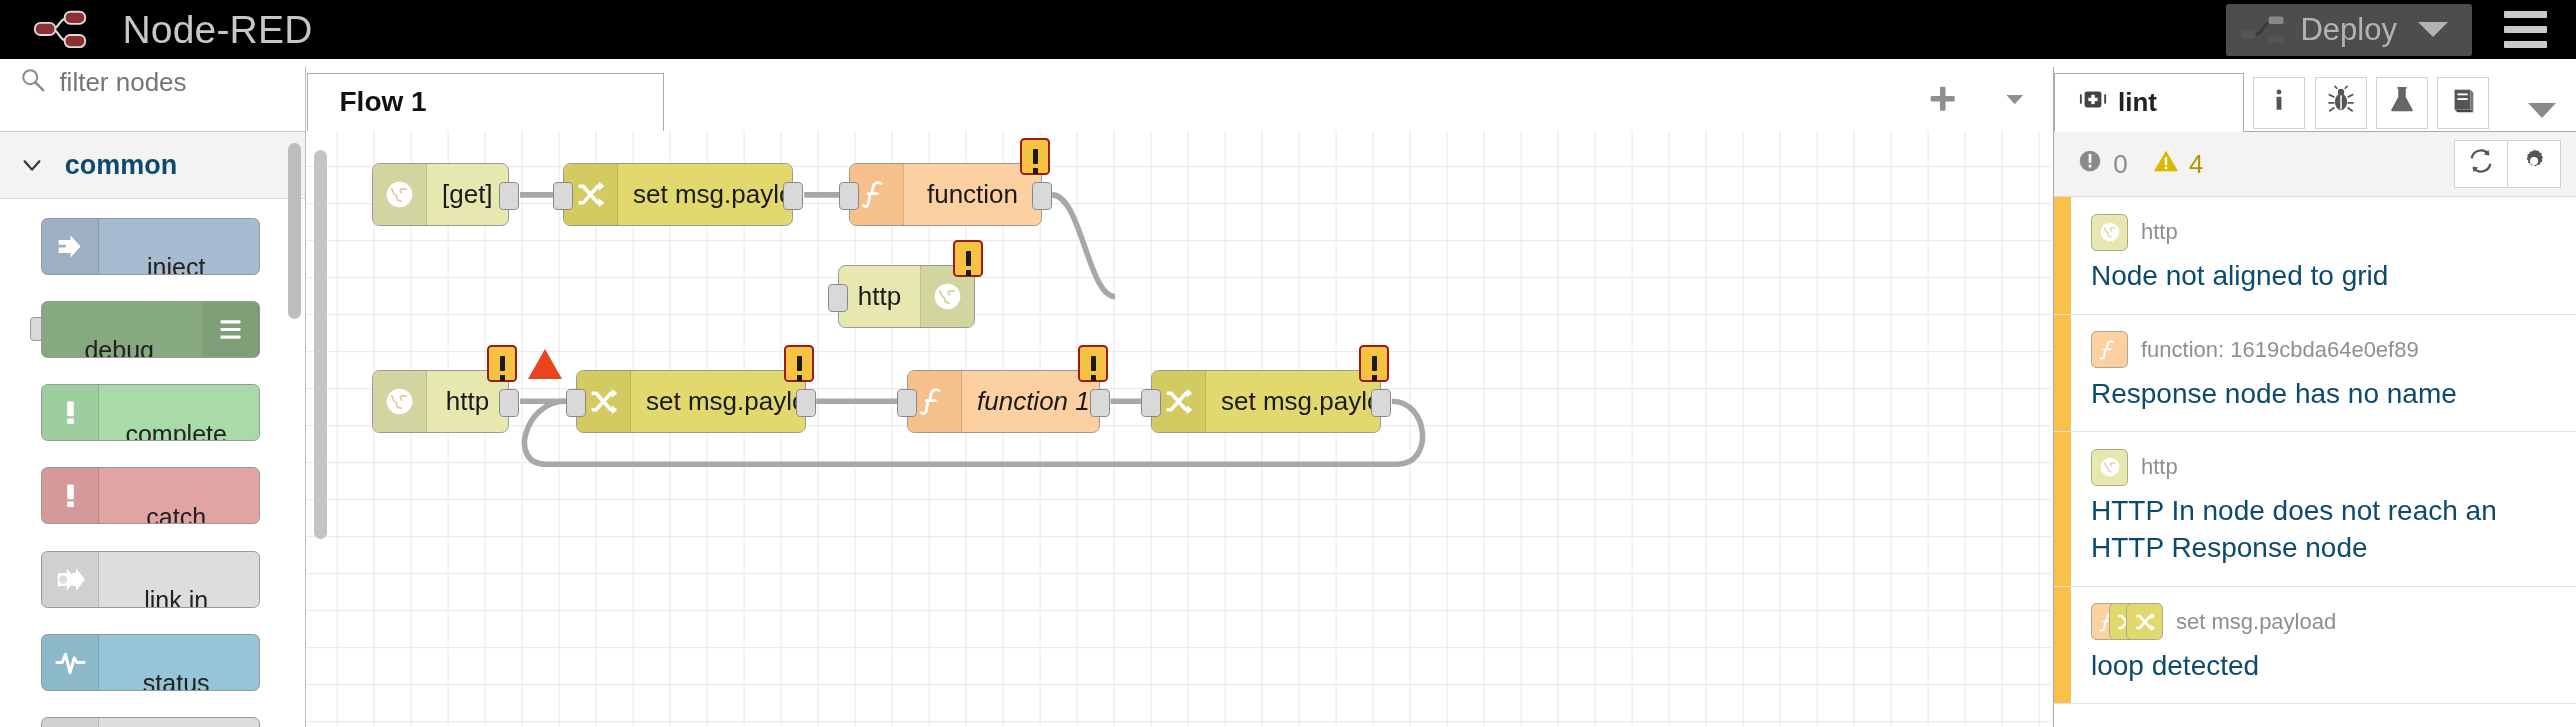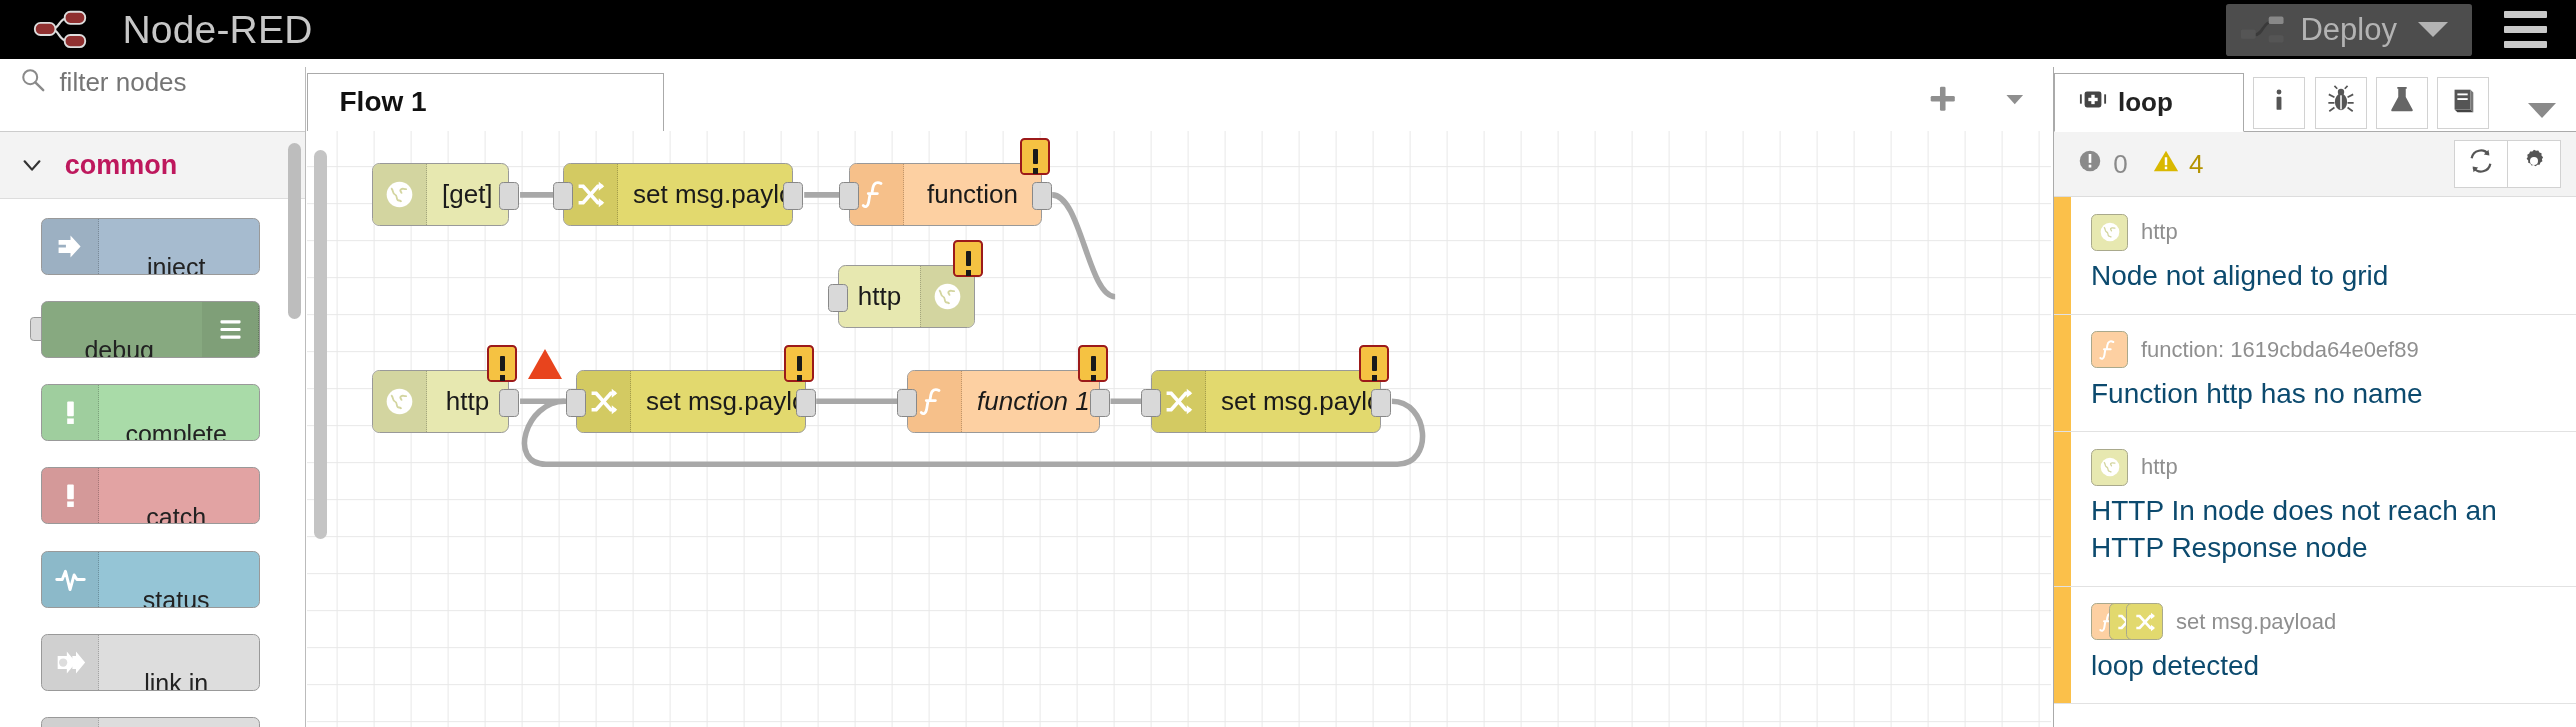--- a/index.html
+++ b/index.html
@@ -53,21 +53,21 @@
   .filter-icon { width:26px; height:26px; flex:0 0 auto; }
   .filter-input {
     border:none; outline:none; font-family:inherit; font-size:26px;
     color:#9e9e9e; margin-left:13px; width:222px; background:transparent;
   }
   .cat-header {
     height:67px; background:#f3f3f3; border-bottom:0.9px solid #ddd;
     display:flex; align-items:center; padding-left:20.4px; cursor:pointer;
   }
   .cat-chev { width:24px; height:24px; }
-  .cat-label { font-weight:bold; font-size:27px; margin-left:20.4px; color:#be185d;text-align:center; }
+  .cat-label { font-weight:bold; font-size:27px; margin-left:20.4px; color:#0c4a6e;text-align:center; }
   .node-list { padding:18.5px 0 0 0; position:relative; }
   .pal-node-wrap {
     position:relative; height:74px; margin:0 0 9.3px 0; padding-left:41px;
   }
   .pal-node {
     position:relative; height:57px; width:219px; border-radius:6.5px;
     border:0.9px solid #999; display:flex; align-items:center; overflow:hidden;
   }
   .pal-icon-cell {
     width:57px; height:100%; display:flex; align-items:center; justify-content:center;
@@ -328,39 +328,39 @@
             <span class="pal-icon-cell" style="background:rgba(0,0,0,.06)">
               <svg viewBox="0 0 36 36" xmlns="http://www.w3.org/2000/svg">
                 <rect x="14.4" y="6" width="7.2" height="16" rx="1" fill="#ffffff"></rect>
                 <rect x="14.4" y="24.5" width="7.2" height="6" fill="#ffffff"></rect>
               </svg>
             </span>
             <span class="pal-label">catch</span>
           </div>
         </div>
         <div class="pal-node-wrap">
-          <div class="pal-node" style="background:#95c5d6">
-            <span class="pal-icon-cell" style="background:rgba(0,0,0,.06)">
-              <svg viewBox="0 0 36 36" xmlns="http://www.w3.org/2000/svg">
-                <path d="M3 18 h6 l3.5 -9 5 20 4.5 -16 3 5 h8" fill="none" stroke="#ffffff" stroke-width="3.2" stroke-linejoin="round" stroke-linecap="round"></path>
-              </svg>
-            </span>
-            <span class="pal-label">status</span>
-          </div>
-        </div>
-        <div class="pal-node-wrap">
           <div class="pal-node" style="background:#dddddd">
             <span class="pal-icon-cell" style="background:rgba(0,0,0,.06)">
               <svg viewBox="0 0 36 36" xmlns="http://www.w3.org/2000/svg">
                 <path d="M4 11 h10 v-5 l10 12 -10 12 v-5 h-10z" fill="#ffffff"></path>
                 <circle cx="10" cy="18" r="4.5" fill="#dddddd"></circle>
                 <path d="M20 11 h4 v-5 l10 12 -10 12 v-5 h-4z" fill="#ffffff"></path>
               </svg>
             </span>
             <span class="pal-label">link in</span>
+          </div>
+        </div>
+        <div class="pal-node-wrap">
+          <div class="pal-node" style="background:#95c5d6">
+            <span class="pal-icon-cell" style="background:rgba(0,0,0,.06)">
+              <svg viewBox="0 0 36 36" xmlns="http://www.w3.org/2000/svg">
+                <path d="M3 18 h6 l3.5 -9 5 20 4.5 -16 3 5 h8" fill="none" stroke="#ffffff" stroke-width="3.2" stroke-linejoin="round" stroke-linecap="round"></path>
+              </svg>
+            </span>
+            <span class="pal-label">status</span>
           </div>
         </div>
         <div class="pal-node-wrap">
           <div class="pal-node" style="background:#dddddd">
             <span class="pal-icon-cell" style="background:rgba(0,0,0,.06)"></span>
           </div>
         </div>
       </div>
     <div class="pal-scrollbar"></div>
   </div>
@@ -534,21 +534,21 @@
       <div class="rs-tab">
         <span>
           <svg viewBox="0 0 30 30" xmlns="http://www.w3.org/2000/svg">
             <path d="M2 10 Q2 13 2 15 Q2 17 2 20" stroke="#444" stroke-width="2" fill="none"></path>
             <path d="M28 10 Q28 13 28 15 Q28 17 28 20" stroke="#444" stroke-width="2" fill="none"></path>
             <rect x="6" y="7" width="18" height="17" rx="2.5" fill="#444"></rect>
             <rect x="13.2" y="10.5" width="3.6" height="10" fill="#fff"></rect>
             <rect x="10" y="13.7" width="10" height="3.6" fill="#fff"></rect>
           </svg>
         </span>
-        <span>loop</span>
+        <span>lint</span>
       </div>
       <div class="rs-iconbtns">
         <div class="rs-iconbtn">
           <span>
             <svg viewBox="0 0 32 32" xmlns="http://www.w3.org/2000/svg">
               <circle cx="16" cy="7.5" r="2.6" fill="#555"></circle>
               <rect x="13.4" y="12.5" width="5.2" height="14" rx="1" fill="#555"></rect>
             </svg>
           </span>
         </div>
@@ -644,21 +644,21 @@
         </div>
         <div class="lint-item">
           <div class="li-head">
             <span class="li-chip" style="background:#fdd0a2">
               <svg viewBox="0 0 36 36" xmlns="http://www.w3.org/2000/svg">
                 <path d="M23 6 c-4 -2 -8 -1 -9 5 l-1 6 h-4 M19 17 h-8 l-1.5 9 c-1 6 -4 6 -6 4" stroke="#ffffff" stroke-width="3" fill="none" stroke-linecap="round"></path>
               </svg>
             </span>
             <span class="li-type">function: 1619cbda64e0ef89</span>
           </div>
-          <div class="li-msg">Function http has no name</div>
+          <div class="li-msg">Response node has no name</div>
         </div>
         <div class="lint-item">
           <div class="li-head">
             <span class="li-chip" style="background:#e7e8b0">
               <svg viewBox="0 0 36 36" xmlns="http://www.w3.org/2000/svg">
                 <circle cx="18" cy="18" r="14" fill="#ffffff"></circle>
                 <path d="M9 11 c3 3 1 6 4 7 c3 1 1 4 3 6 c1 1 3 0 4 2 M26 12 c-3 1 -5 -2 -7 1 c-1 2 2 2 1 4" stroke="#d3d5a0" stroke-width="2" fill="none"></path>
               </svg>
             </span>
             <span class="li-type">http</span>

